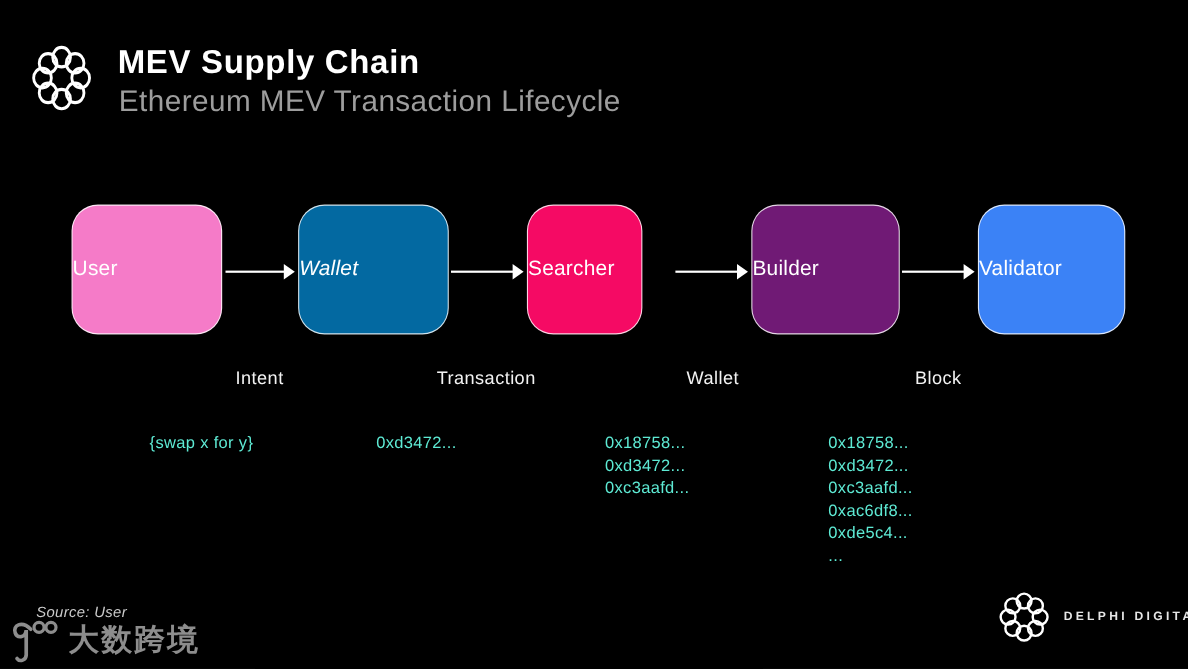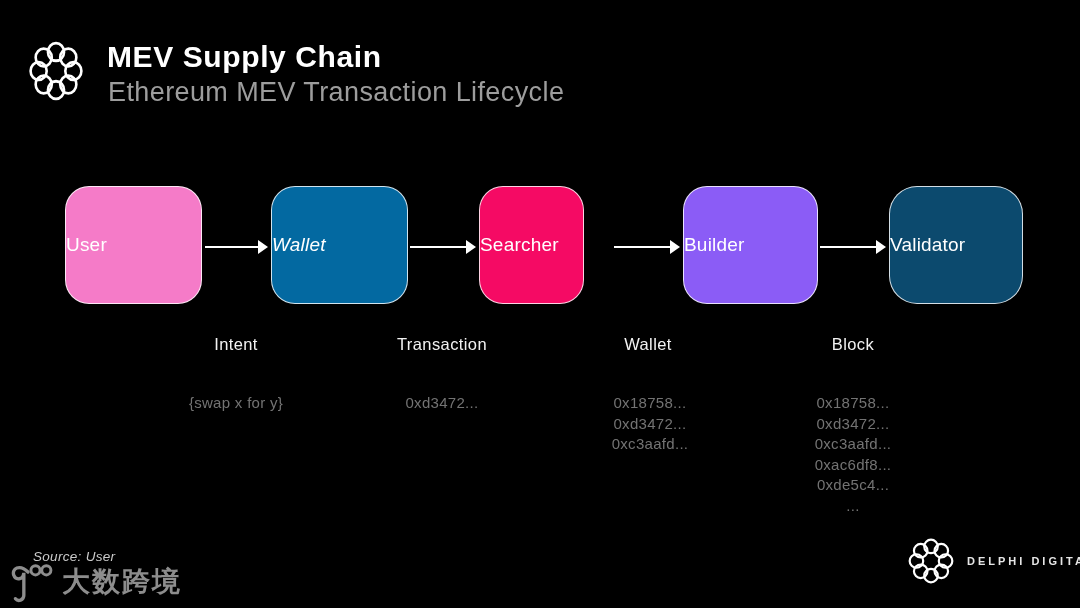--- a/index.html
+++ b/index.html
@@ -42,22 +42,22 @@
   .a1{left:410px;width:66px;}
   .a2{left:614px;width:66px;}
   .a3{left:820px;width:66px;}
   
   .edge-label{
     position:absolute;top:335px;width:200px;text-align:center;
     font-size:16.5px;color:#f2f2f2;letter-spacing:0.4px;
   }
   .e0{left:136px;} .e1{left:342px;} .e2{left:548px;} .e3{left:753px;}
   .edge-values{
-    position:absolute;top:393px;width:200px;text-align:center;
-    font-size:15px;line-height:20.5px;color:#737373;letter-spacing:0.3px;
+    position:absolute;top:393px;width:200px;
+    font-size:15px;line-height:20.5px;color:#5eead4;letter-spacing:0.3px;
   }
   .v0{left:136px;} .v1{left:342px;} .v2{left:550px;} .v3{left:753px;}
   
   .source{
     position:absolute;left:33px;top:549px;font-size:13.5px;font-style:italic;
     font-weight:500;color:#cbcbcb;letter-spacing:0.3px;
   }
   .watermark{position:absolute;left:8px;top:561px;display:flex;align-items:center;}
   .watermark svg{width:50px;height:42px;}
   .watermark-text{
@@ -93,24 +93,24 @@
 
   <div class="node n0" style="background: rgb(245, 123, 200);">
     <span class="node-label">User</span>
   </div>
   <div class="node n1" style="background: #0369a1; font-style: italic;">
     <span class="node-label">Wallet</span>
   </div>
   <div class="node n2" style="background: rgb(245, 10, 100);">
     <span class="node-label">Searcher</span>
   </div>
-  <div class="node n3" style="background: #8b5cf6;">
+  <div class="node n3" style="background: #701a75;">
     <span class="node-label">Builder</span>
   </div>
-  <div class="node n4" style="background: #0c4a6e; border-radius: 28px;">
+  <div class="node n4" style="background: #3b82f6;">
     <span class="node-label">Validator</span>
   </div>
 
   <div class="arrow a0">
       <span class="shaft"></span>
       <span class="head"></span>
     </div>
   <div class="arrow a1">
       <span class="shaft"></span>
       <span class="head"></span>

